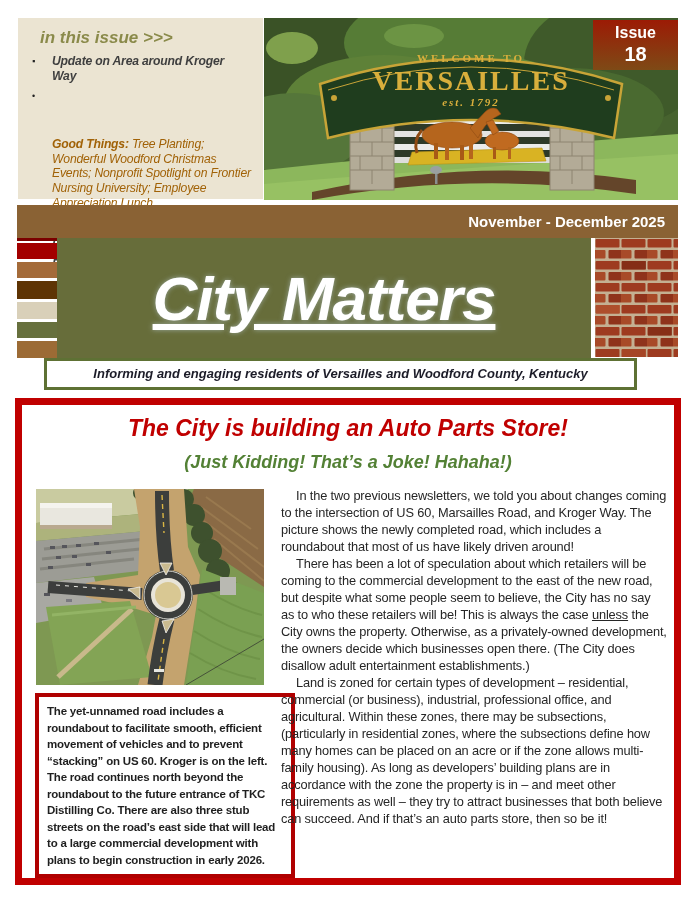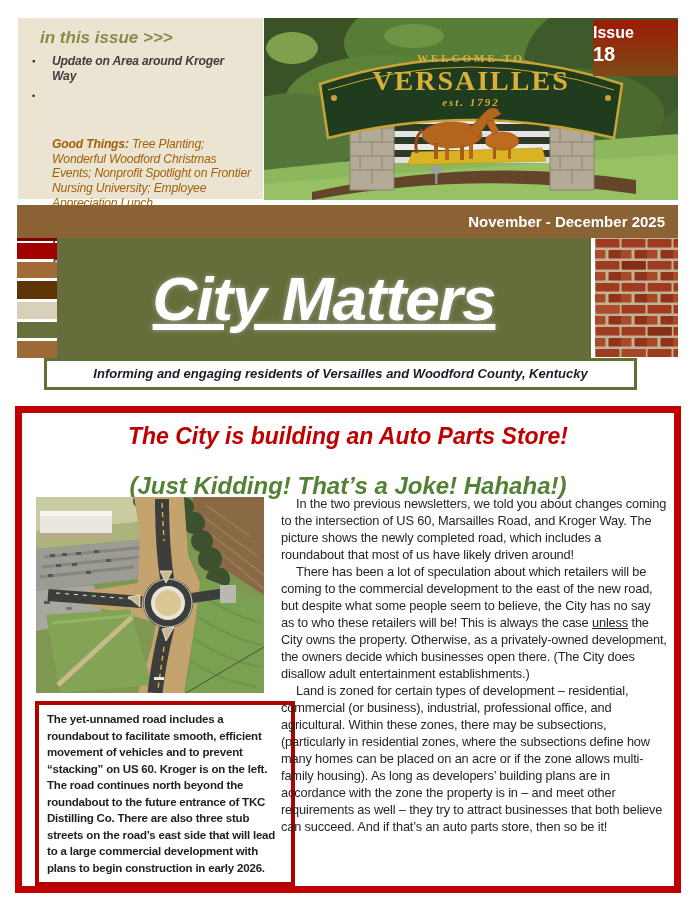--- a/index.html
+++ b/index.html
@@ -11,22 +11,22 @@
            box-sizing:border-box;padding:8px 12px 6px 12px;}
   .toc-header{font-style:italic;font-weight:700;font-size:17px;margin:2px 0 6px 10px;}
   .toc-item{display:flex;margin-bottom:6px;}
   .toc-bullet{width:20px;flex:0 0 20px;font-size:9px;line-height:14px;color:#222;text-align:left;padding-left:2px;}
   .toc-text{font-style:italic;font-size:12.2px;line-height:14.6px;letter-spacing:-0.2px;}
   .toc-text .b{font-weight:700;}
   .toc-text .r{font-weight:400;}
 
   .sign-photo{position:absolute;left:264px;top:18px;width:414px;height:182px;overflow:hidden;}
 
-  .issue-box{position:absolute;left:593px;top:20px;width:85px;height:56px;
-             color:#fff;}
+  .issue-box{position:absolute;left:593px;top:20px;width:85px;height:50px;
+             text-align:center;color:#fff;}
   .issue-label{font-size:16px;font-weight:700;margin-top:4px;}
   .issue-number{font-size:20px;font-weight:700;margin-top:1px;}
 
   
   .date-band{position:absolute;left:17px;top:205px;width:661px;height:33px;
              color:#fff;font-weight:700;font-size:15px;line-height:33px;
              text-align:right;box-sizing:border-box;padding-right:13px;}
   .sq{position:absolute;left:17px;width:40px;}
   .banner{position:absolute;left:57px;top:238px;width:534px;height:120px;
           display:flex;align-items:center;justify-content:center;}
@@ -37,22 +37,22 @@
   .tagline-box{position:absolute;left:44px;top:358px;width:593px;height:32px;
                box-sizing:border-box;border:3px solid #8b5cf6;background:#fff;
                text-align:center;font-style:italic;font-weight:700;font-size:13px;
                line-height:25px;color:#1c1c28;}
 
   
   .frame{position:absolute;left:15px;top:398px;width:666px;height:487px;
          box-sizing:border-box;border:7px solid #C00000;background:#fff;}
   .headline{position:absolute;left:0;top:7px;width:652px;text-align:center;
             font-weight:700;font-style:italic;font-size:23px;line-height:33px;white-space:nowrap;}
-  .headline2{position:absolute;left:0;top:56px;width:652px;text-align:center;
-             font-weight:700;font-style:italic;font-size:24px;line-height:33px;white-space:nowrap;}
+  .headline2{position:absolute;left:0;top:41px;width:652px;text-align:center;
+             font-weight:700;font-style:italic;font-size:18px;line-height:33px;white-space:nowrap;}
   .aerial{position:absolute;left:14px;top:84px;width:228px;height:196px;overflow:hidden;}
   .caption-box{position:absolute;left:13px;top:288px;width:260px;box-sizing:border-box;
                border:4px solid #B00000;background:#fff;padding:6px 8px;
                font-weight:700;font-size:11.5px;line-height:16.5px;letter-spacing:-0.2px;color:#1f1f1f;}
   .body-col{position:absolute;left:259px;top:82px;width:386px;
             font-size:12.8px;line-height:17px;letter-spacing:-0.15px;color:#262626;}
   .body-col p{margin:0;text-indent:15px;}
   .ul{text-decoration:underline;}
 </style>
 </head>
@@ -186,21 +186,21 @@
       <rect x="1" y="67" width="24" height="8.5" fill="#B25530" opacity="0.8"></rect>
       <rect x="53" y="89" width="24" height="8.5" fill="#7E2B14" opacity="0.7"></rect>
       <rect x="27" y="111" width="24" height="8" fill="#A84A28" opacity="0.8"></rect>
     </svg>
   </div>
 
   <div class="tagline-box" style="border-color: rgb(94, 113, 52);">
     <span>Informing and engaging residents of Versailles and Woodford County, Kentucky</span>
   </div>
 
-  <div class="frame" style="border-color: rgb(192, 0, 0); margin-top: 8px;">
+  <div class="frame" style="border-color: rgb(192, 0, 0);">
     <div class="headline" style="color: rgb(192, 0, 0);">The City is building an Auto Parts Store!</div>
     <div class="headline2" style="color: rgb(83, 129, 53);">(Just Kidding! That’s a Joke! Hahaha!)</div>
 
     <div class="aerial">
       <svg width="228" height="196" viewBox="0 0 228 196">
         <rect width="228" height="196" fill="#7E9852"></rect>
 
         <polygon points="0,0 152,0 140,22 0,34" fill="#C9CBA0"></polygon>
         <polygon points="0,34 140,22 132,40 0,52" fill="#ADB37C"></polygon>
 

